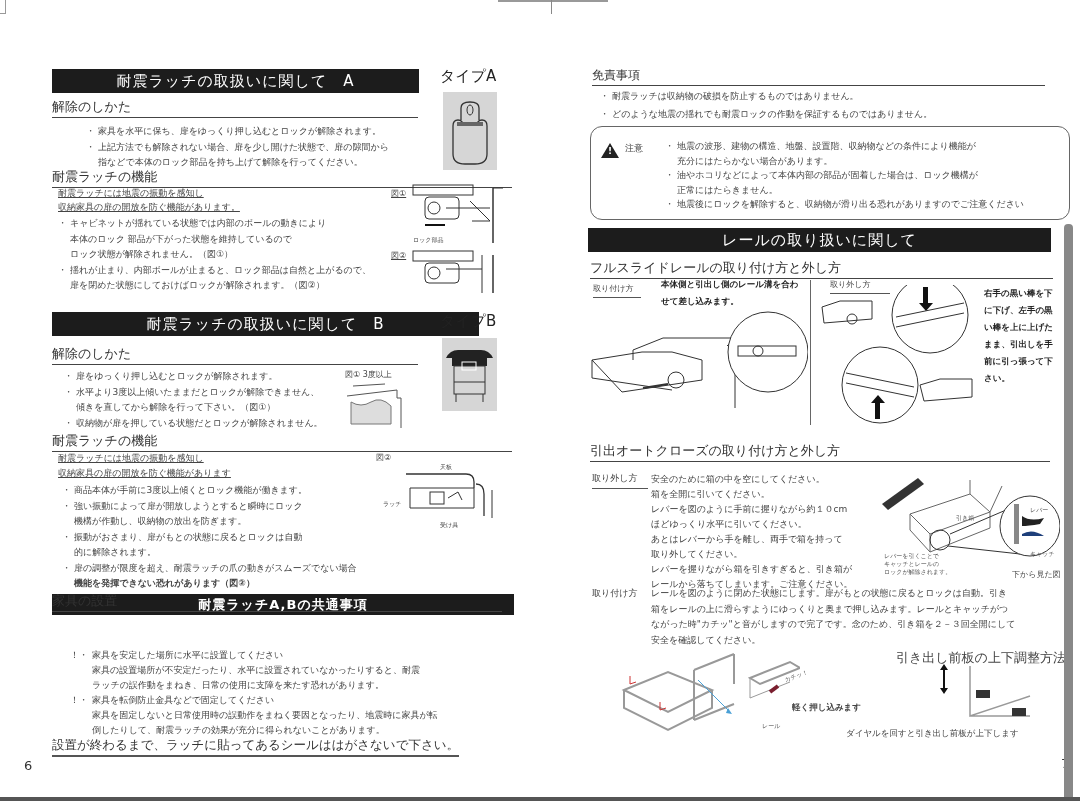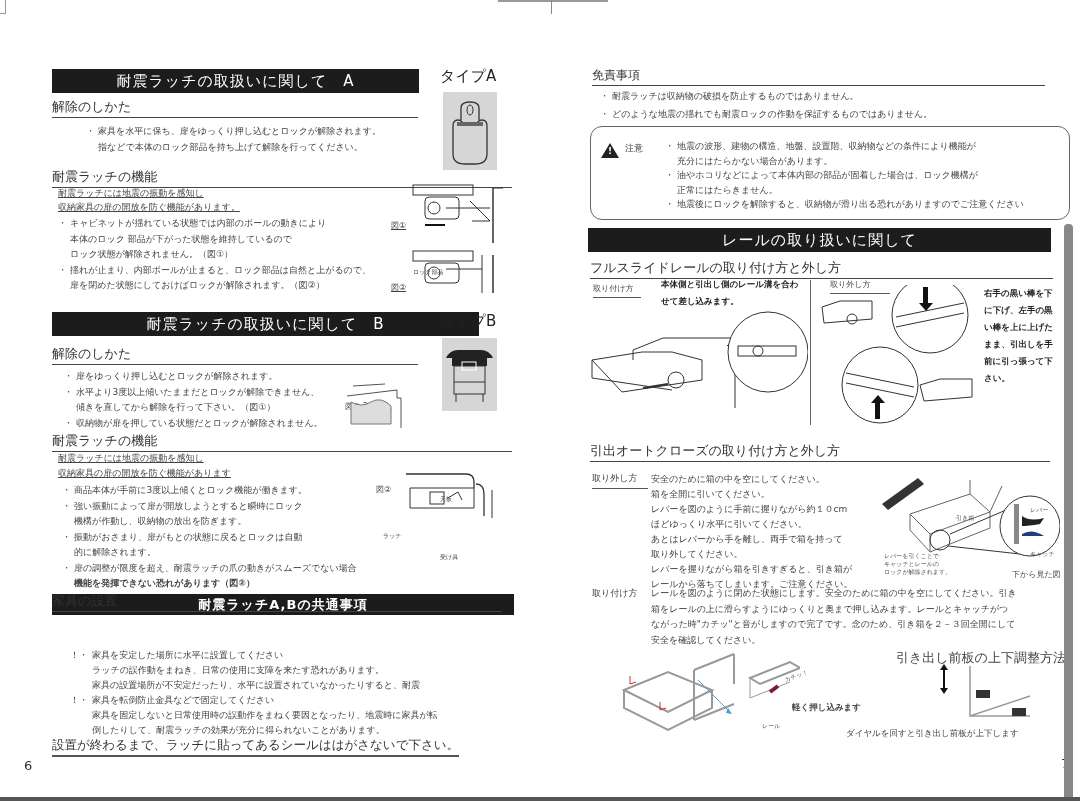--- a/index.html
+++ b/index.html
@@ -23,21 +23,21 @@
   .type-box { position: absolute; background: #d6d6d6; width: 54px; height: 78px; }
 
   .h2 { position: absolute; font-size: 13px; color: #333; border-bottom: 1px solid #444; padding-bottom: 1px; }
   .ul-text { position: absolute; font-size: 9px; color: #444; text-decoration: underline; line-height: 15px; }
 
   .list { position: absolute; font-size: 9px; line-height: 15.5px; color: #444; }
   .list .li { position: relative; padding-left: 12px; }
   .list .li::before { content: "・"; position: absolute; left: 0; }
   .list .li.bang::before { content: "！・"; left: -10px; }
 
-  .fig-label { position: absolute; font-size: 8px; color: #444; margin-top: 32px; }
+  .fig-label { position: absolute; font-size: 8px; color: #444; }
   .fig-label.u { text-decoration: underline; }
   .fig { position: absolute; }
 
   .footer-note { position: absolute; font-size: 12.5px; color: #333; border-bottom: 2px solid #555; padding-bottom: 1px; white-space: nowrap; }
   .pagenum { position: absolute; font-size: 13px; color: #333; }
 
   .caution-box { position: absolute; border: 1px solid #666; border-radius: 12px; }
   .caution-icon { position: absolute; width: 0; height: 0; border-left: 9px solid transparent; border-right: 9px solid transparent; border-bottom: 15px solid #222; }
   .caution-icon span { position: absolute; left: -2px; top: 3px; color: #fff; font-size: 9px; font-weight: bold; }
 
@@ -69,20 +69,21 @@
       <path d="M10 34 v28 q0 10 12 10 h10 q12 0 12 -10 v-28" fill="none" stroke="#333" stroke-width="1.3"></path>
       <path d="M10 34 q0 -6 5 -6 q5 0 5 6 M18 28 v-12 q0 -6 9 -6 q9 0 9 6 v12 M34 34 q0 -6 5 -6 q5 0 5 6" fill="none" stroke="#333" stroke-width="1.3"></path>
       <rect x="14" y="30" width="26" height="4" fill="#666"></rect>
       <ellipse cx="27" cy="18" rx="3" ry="5" fill="none" stroke="#333"></ellipse>
     </svg>
   </div>
 
   <div class="h2" style="left:52px;top:98px;width:366px;">解除のしかた</div>
   <div class="list" style="left:86px;top:124px;width:340px;">
     <div class="li">家具を水平に保ち、扉をゆっくり押し込むとロックが解除されます。</div>
+    <div class="li">上記方法でも解除されない場合、扉を少し開けた状態で、扉の隙間から</div>
     <div style="padding-left:12px;">指などで本体のロック部品を持ち上げて解除を行ってください。</div>
   </div>
 
   <div class="h2" style="left:52px;top:168px;width:460px;">耐震ラッチの機能</div>
   <div class="ul-text" style="left:58px;top:186px;">耐震ラッチには地震の振動を感知し</div>
   <div class="ul-text" style="left:58px;top:200px;">収納家具の扉の開放を防ぐ機能があります。</div>
   <div class="list" style="left:58px;top:216px;width:340px;">
     <div class="li">キャビネットが揺れている状態では内部のボールの動きにより</div>
     <div style="padding-left:12px;">本体のロック 部品が下がった状態を維持しているので</div>
     <div style="padding-left:12px;">ロック状態が解除されません。（図①）</div>
@@ -159,22 +160,22 @@
     <rect x="26" y="22" width="14" height="12" fill="none" stroke="#333"></rect>
     <path d="M44 28 l10 -6 l4 8" fill="none" stroke="#333"></path>
     <path d="M72 14 q8 0 8 10 v22" fill="none" stroke="#333" stroke-width="1.3"></path>
     <line x1="88" y1="20" x2="88" y2="48" stroke="#333"></line>
   </svg>
 
   <div class="banner bold" style="left:52px;top:594px;width:462px;height:21px;line-height:21px;">耐震ラッチA,Bの共通事項</div>
   <div class="h2" style="left:52px;top:592px;width:450px;">家具の設置</div>
   <div class="list" style="left:80px;top:648px;width:420px;line-height:15px;">
     <div class="li bang">家具を安定した場所に水平に設置してください</div>
+    <div style="padding-left:12px;">家具の設置場所が不安定だったり、水平に設置されていなかったりすると、耐震</div>
     <div style="padding-left:12px;">ラッチの誤作動をまねき、日常の使用に支障を来たす恐れがあります。</div>
-    <div style="padding-left:12px;">家具の設置場所が不安定だったり、水平に設置されていなかったりすると、耐震</div>
     <div class="li bang">家具を転倒防止金具などで固定してください</div>
     <div style="padding-left:12px;">家具を固定しないと日常使用時の誤動作をまねく要因となったり、地震時に家具が転</div>
     <div style="padding-left:12px;">倒したりして、耐震ラッチの効果が充分に得られないことがあります。</div>
   </div>
   <div class="footer-note" style="left:52px;top:737px;">設置が終わるまで、ラッチに貼ってあるシールははがさないで下さい。</div>
 
   <div class="pagenum" style="left:24px;top:758px;">6</div>
 </div>
 
 <div class="page page-right">
@@ -280,21 +281,21 @@
   <div class="tiny" style="left:490px;top:550px;">キャッチ</div>
   <div class="tiny" style="left:344px;top:552px;">
     <div>レバーを引くことで</div>
     <div>キャッチとレールの</div>
     <div>ロックが解除されます。</div>
   </div>
   <div class="body-text" style="left:472px;top:567px;font-size:8px;">下から見た図</div>
 
   <div class="body-text" style="left:52px;top:586px;">取り付け方</div>
   <div class="body-text" style="left:111px;top:586px;line-height:15.5px;">
-    <div>レールを図のように閉めた状態にします。安全のために箱の中を空にしてください。引き</div>
+    <div>レールを図のように閉めた状態にします。扉がもとの状態に戻るとロックは自動。引き</div>
     <div>箱をレールの上に滑らすようにゆっくりと奥まで押し込みます。レールとキャッチがつ</div>
     <div>ながった時"カチッ"と音がしますので完了です。念のため、引き箱を２－３回全開にして</div>
     <div>安全を確認してください。</div>
   </div>
 
   <svg class="fig" style="left:80px;top:650px;" width="180" height="90">
     <path d="M4 40 l44 -18 l44 18 l-44 22 z" fill="none" stroke="#999" stroke-width="2"></path>
     <path d="M4 40 v18 l44 22 l44 -22 v-18" fill="none" stroke="#999" stroke-width="2"></path>
     <path d="M10 26 v8 l6 -2" fill="none" stroke="#c33"></path>
     <path d="M40 52 v8 l6 -2" fill="none" stroke="#c33"></path>

